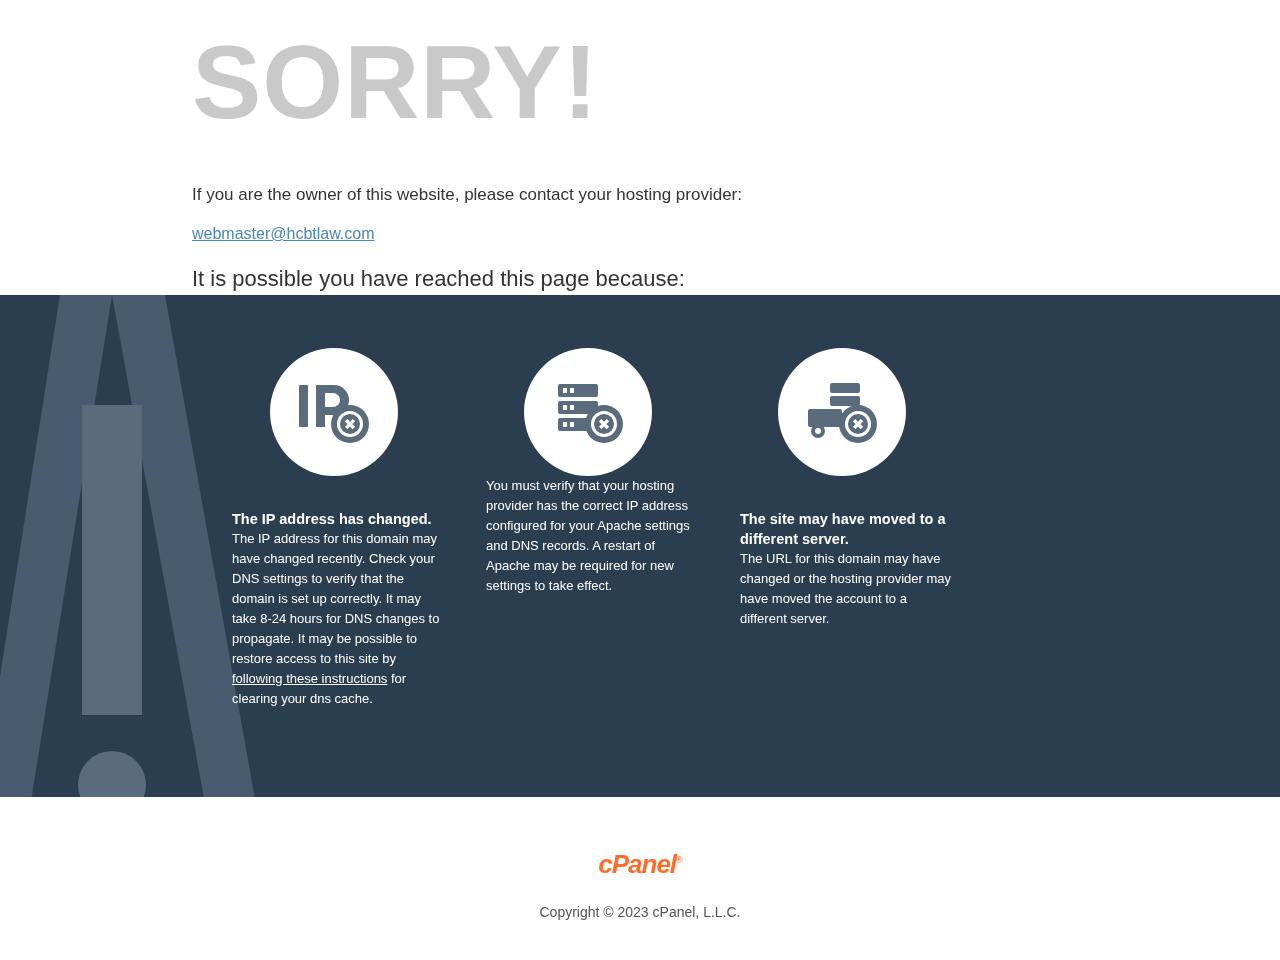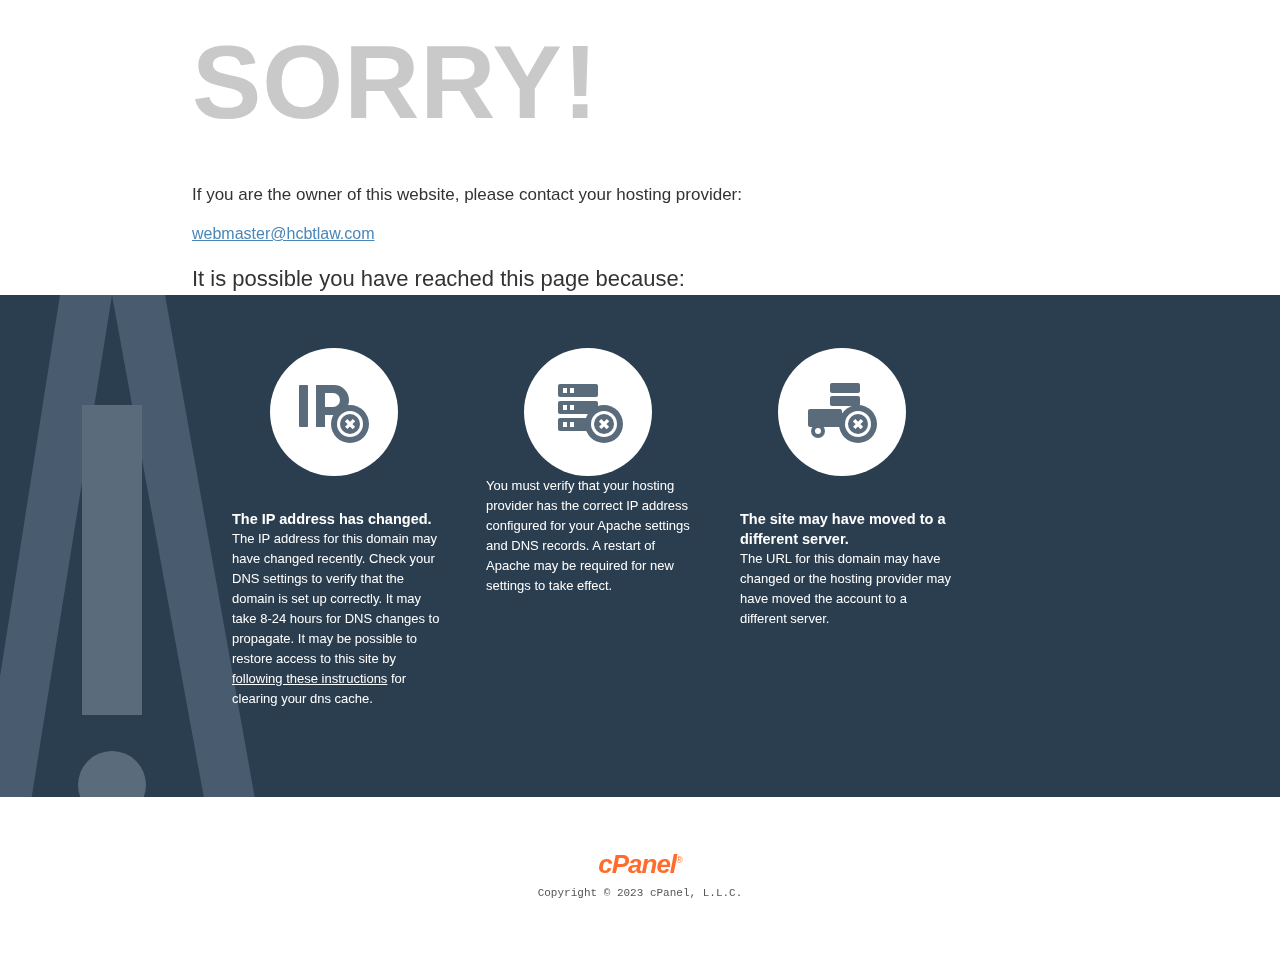--- a/index.html
+++ b/index.html
@@ -154,24 +154,23 @@
     display: inline-block;
   }
   .cpanel-logo .reg {
     font-size: 9px;
     vertical-align: super;
     font-style: normal;
     font-weight: normal;
   }
 
   .copyright {
-    margin-top: 7px;
-    font-size: 11px;
+    margin-top: 24px;
+    font-size: 14px;
     color: #555555;
-    font-family: Liberation Mono, monospace;
   }
 </style>
 </head>
 <body>
 
 <div class="page">
 
   <div class="top">
     <div class="sorry">SORRY!</div>
 

